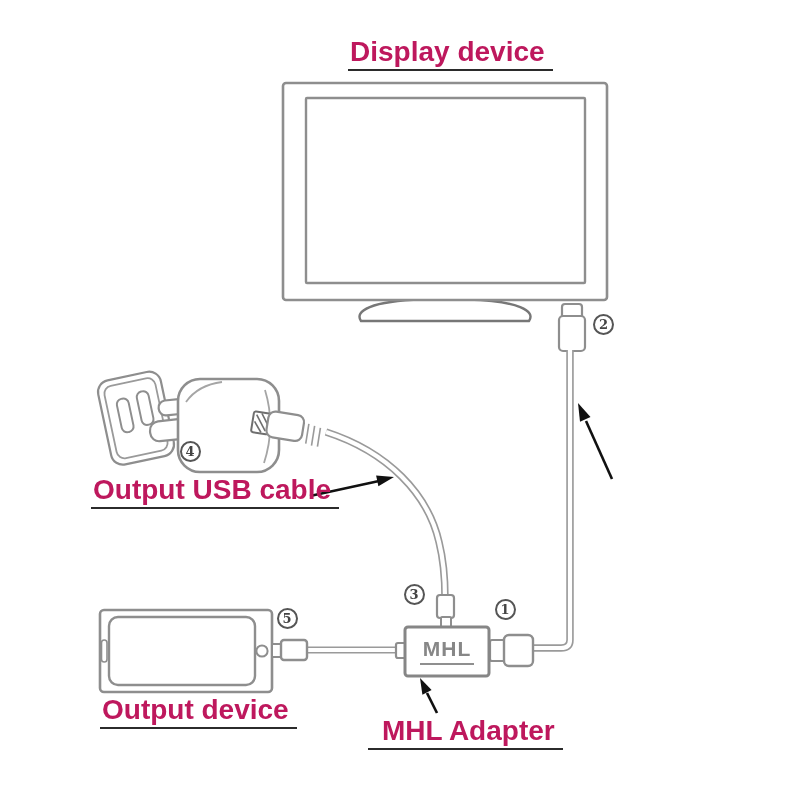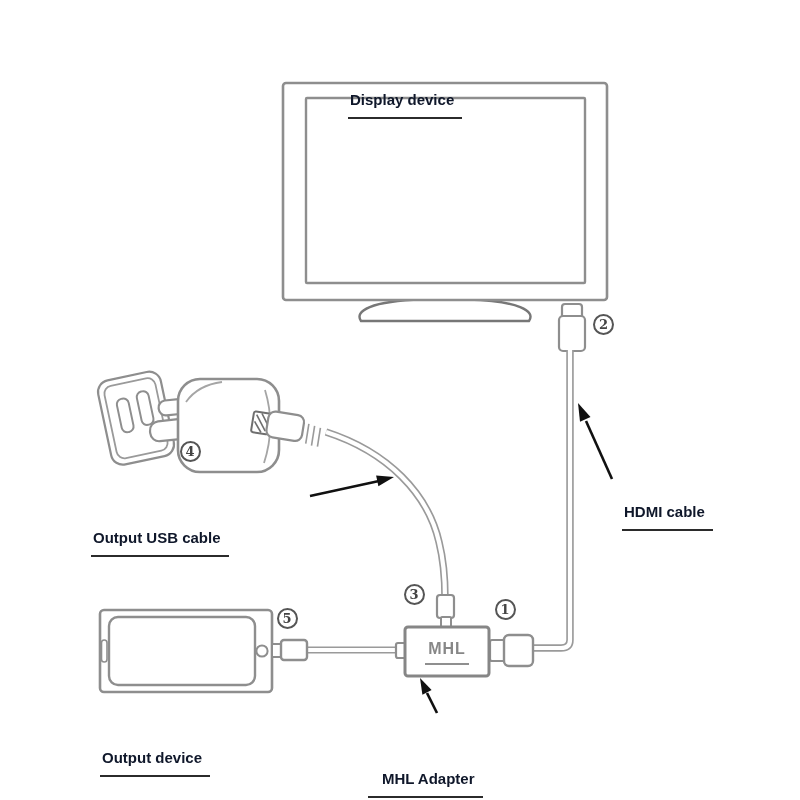--- a/index.html
+++ b/index.html
@@ -2,31 +2,30 @@
 <html><head>
 <meta charset="utf-8">
 <style>
   html,body{margin:0;padding:0;background:#fff;}
   .stage{
     position:relative;width:800px;height:800px;background:#fff;overflow:hidden;
     font-family:"Liberation Sans", sans-serif;
   }
   .stage svg{position:absolute;left:0;top:0;}
   .label{
-    position:absolute;color:#0f172a;font-weight:bold;font-size:15px;line-height:26px;
+    position:absolute;color:#be185d;font-weight:bold;font-size:28px;line-height:26px;
     white-space:nowrap;
-    margin-top:48px;
   }
   .label .u{
     display:inline-block;border-bottom:2px solid #2b2b2b;padding:0 8px 4px 2px;
   }
   .label.pad-left .u{padding-left:14px;}
   .mhl-label{
     position:absolute;left:405px;top:636px;width:84px;text-align:center;
-    color:#878787;font-weight:bold;font-size:16px;line-height:25px;letter-spacing:1px;
+    color:#878787;font-weight:bold;font-size:21px;line-height:25px;letter-spacing:1px;
   }
   .mhl-label .u{display:inline-block;border-bottom:2px solid #8f8f8f;padding:0 3px 2px 3px;}
   .callout{
     position:absolute;width:21px;height:21px;border:2px solid #555;border-radius:50%;
     box-sizing:border-box;display:flex;align-items:center;justify-content:center;
     background:#fff;
   }
   .callout .digit{
     font-family:"DejaVu Serif", serif;font-size:13px;font-weight:bold;color:#444;
     line-height:1;
@@ -132,23 +131,20 @@
     <g>
       <line x1="437" y1="713" x2="427" y2="693" stroke="#111111" stroke-width="2.6"></line>
       <polygon points="420,678 431.6,690.1 422.4,694.7" fill="#111111"></polygon>
     </g>
   </svg>
 
   <div class="label" style="left:348px;top:39px;">
     <span class="u">Display device</span>
   </div>
 
-  <div class="label" style="left:622px;top:451px;">
-    <span class="u">HDMI cable</span>
-  </div>
 
   <div class="label" style="left:91px;top:477px;">
     <span class="u">Output USB cable</span>
   </div>
 
   <div class="label" style="left:100px;top:697px;">
     <span class="u">Output device</span>
   </div>
 
   <div class="label pad-left" style="left:368px;top:718px;">

